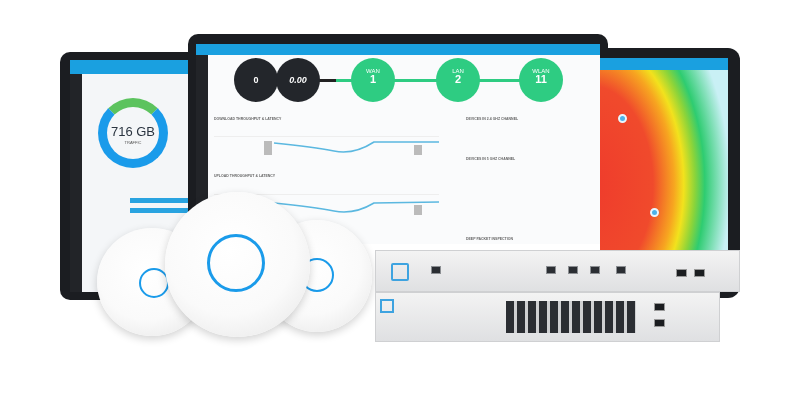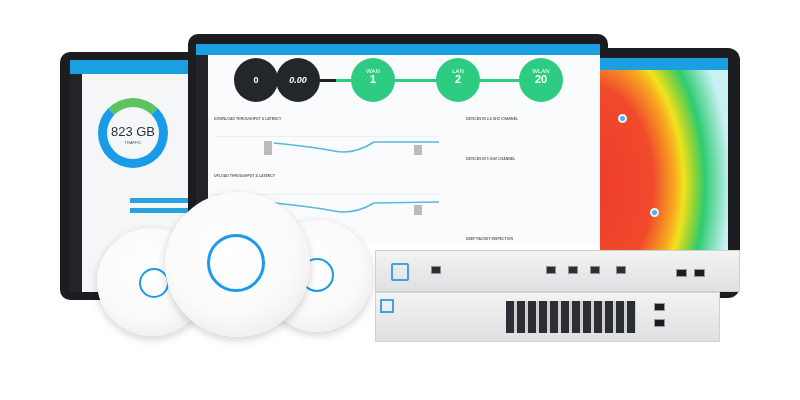--- a/index.html
+++ b/index.html
@@ -32,38 +32,38 @@
   .floor-dot{position:absolute;width:9px;height:9px;border-radius:50%;background:#4db2e8;border:2px solid #e8f6fd;}
 </style>
 </head>
 <body>
 
 <div id="tabL" class="abs bezel">
   <div class="abs scr">
     <div class="abs topbar" style="left:0;right:0;top:0;"></div>
     <div class="abs sidebar" style="left:0;top:14px;width:12px;bottom:0;"></div>
     <div class="abs" style="left:28px;top:38px;width:70px;height:70px;border-radius:50%;border:9px solid #1a9bea;border-top-color:#5cc35e;"></div>
-    <div class="abs" style="left:28px;top:64px;width:70px;text-align:center;font-size:13px;color:#2a3440;">823 GB</div>
+    <div class="abs" style="left:28px;top:64px;width:70px;text-align:center;font-size:13px;color:#2a3440;">716 GB</div>
     <div class="abs" style="left:28px;top:80px;width:70px;text-align:center;font-size:4px;color:#555;">TRAFFIC</div>
     <div class="abs" style="left:60px;top:138px;right:0;height:5px;background:#29a3e0;"></div>
     <div class="abs" style="left:60px;top:148px;right:0;height:5px;background:#29a3e0;"></div>
   </div>
 </div>
 
 <div id="mon" class="abs bezel">
   <div class="abs scr">
     <div class="abs topbar" style="left:0;right:0;top:0;height:11px;"></div>
     <div class="abs sidebar" style="left:0;top:11px;width:12px;bottom:0;"></div>
     <div class="abs line" style="left:80px;width:60px;background:#222;"></div>
     <div class="abs line" style="left:140px;width:200px;"></div>
     <div class="abs gauge" style="left:38px;">0</div>
     <div class="abs gauge" style="left:80px;font-style:italic;">0.00</div>
     <div class="abs gnode" style="left:155px;"><span>WAN</span><b>1</b></div>
     <div class="abs gnode" style="left:240px;"><span>LAN</span><b>2</b></div>
-    <div class="abs gnode" style="left:323px;"><span>WLAN</span><b>20</b></div>
+    <div class="abs gnode" style="left:323px;"><span>WLAN</span><b>11</b></div>
     <div class="abs panel-title" style="left:18px;top:73px;">DOWNLOAD THROUGHPUT &amp; LATENCY</div>
     <div class="abs chart" style="left:18px;top:92px;width:225px;height:20px;">
       <svg width="225" height="20">
           <path d="M60 6 Q100 10 120 14 T160 5 L225 5" stroke="#5bb8e0" fill="none" stroke-width="1.5"></path>
           <rect x="50" y="4" width="8" height="14" fill="#bbb"></rect>
           <rect x="200" y="8" width="8" height="10" fill="#bbb"></rect>
         </svg>
     </div>
     <div class="abs panel-title" style="left:18px;top:130px;">UPLOAD THROUGHPUT &amp; LATENCY</div>
     <div class="abs chart" style="left:18px;top:150px;width:225px;height:20px;">

